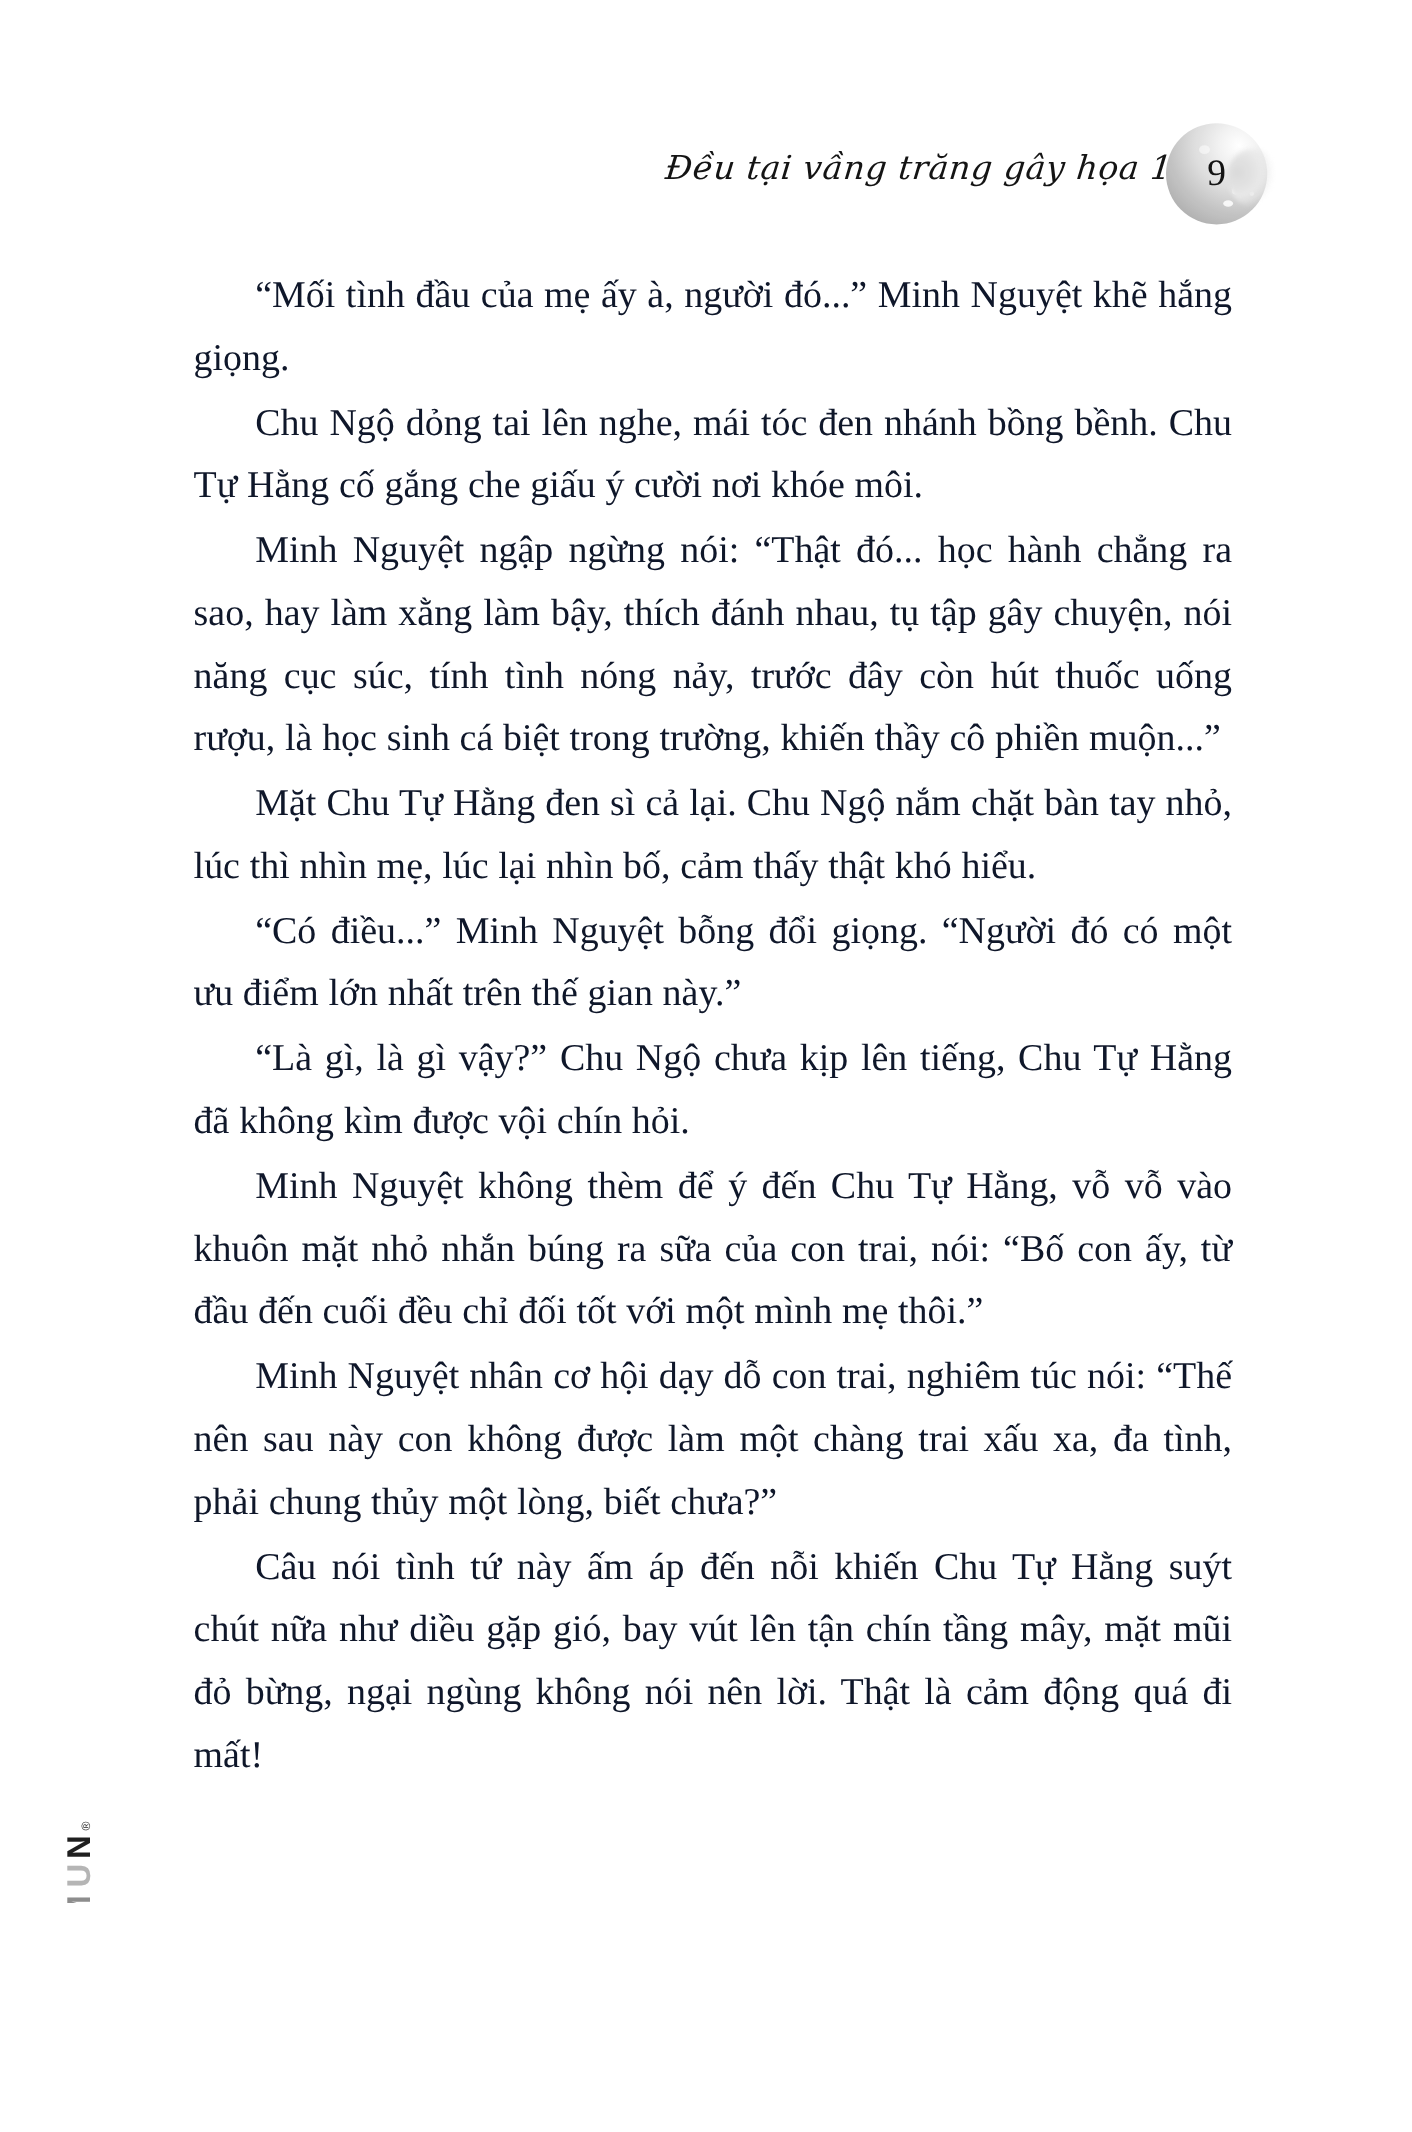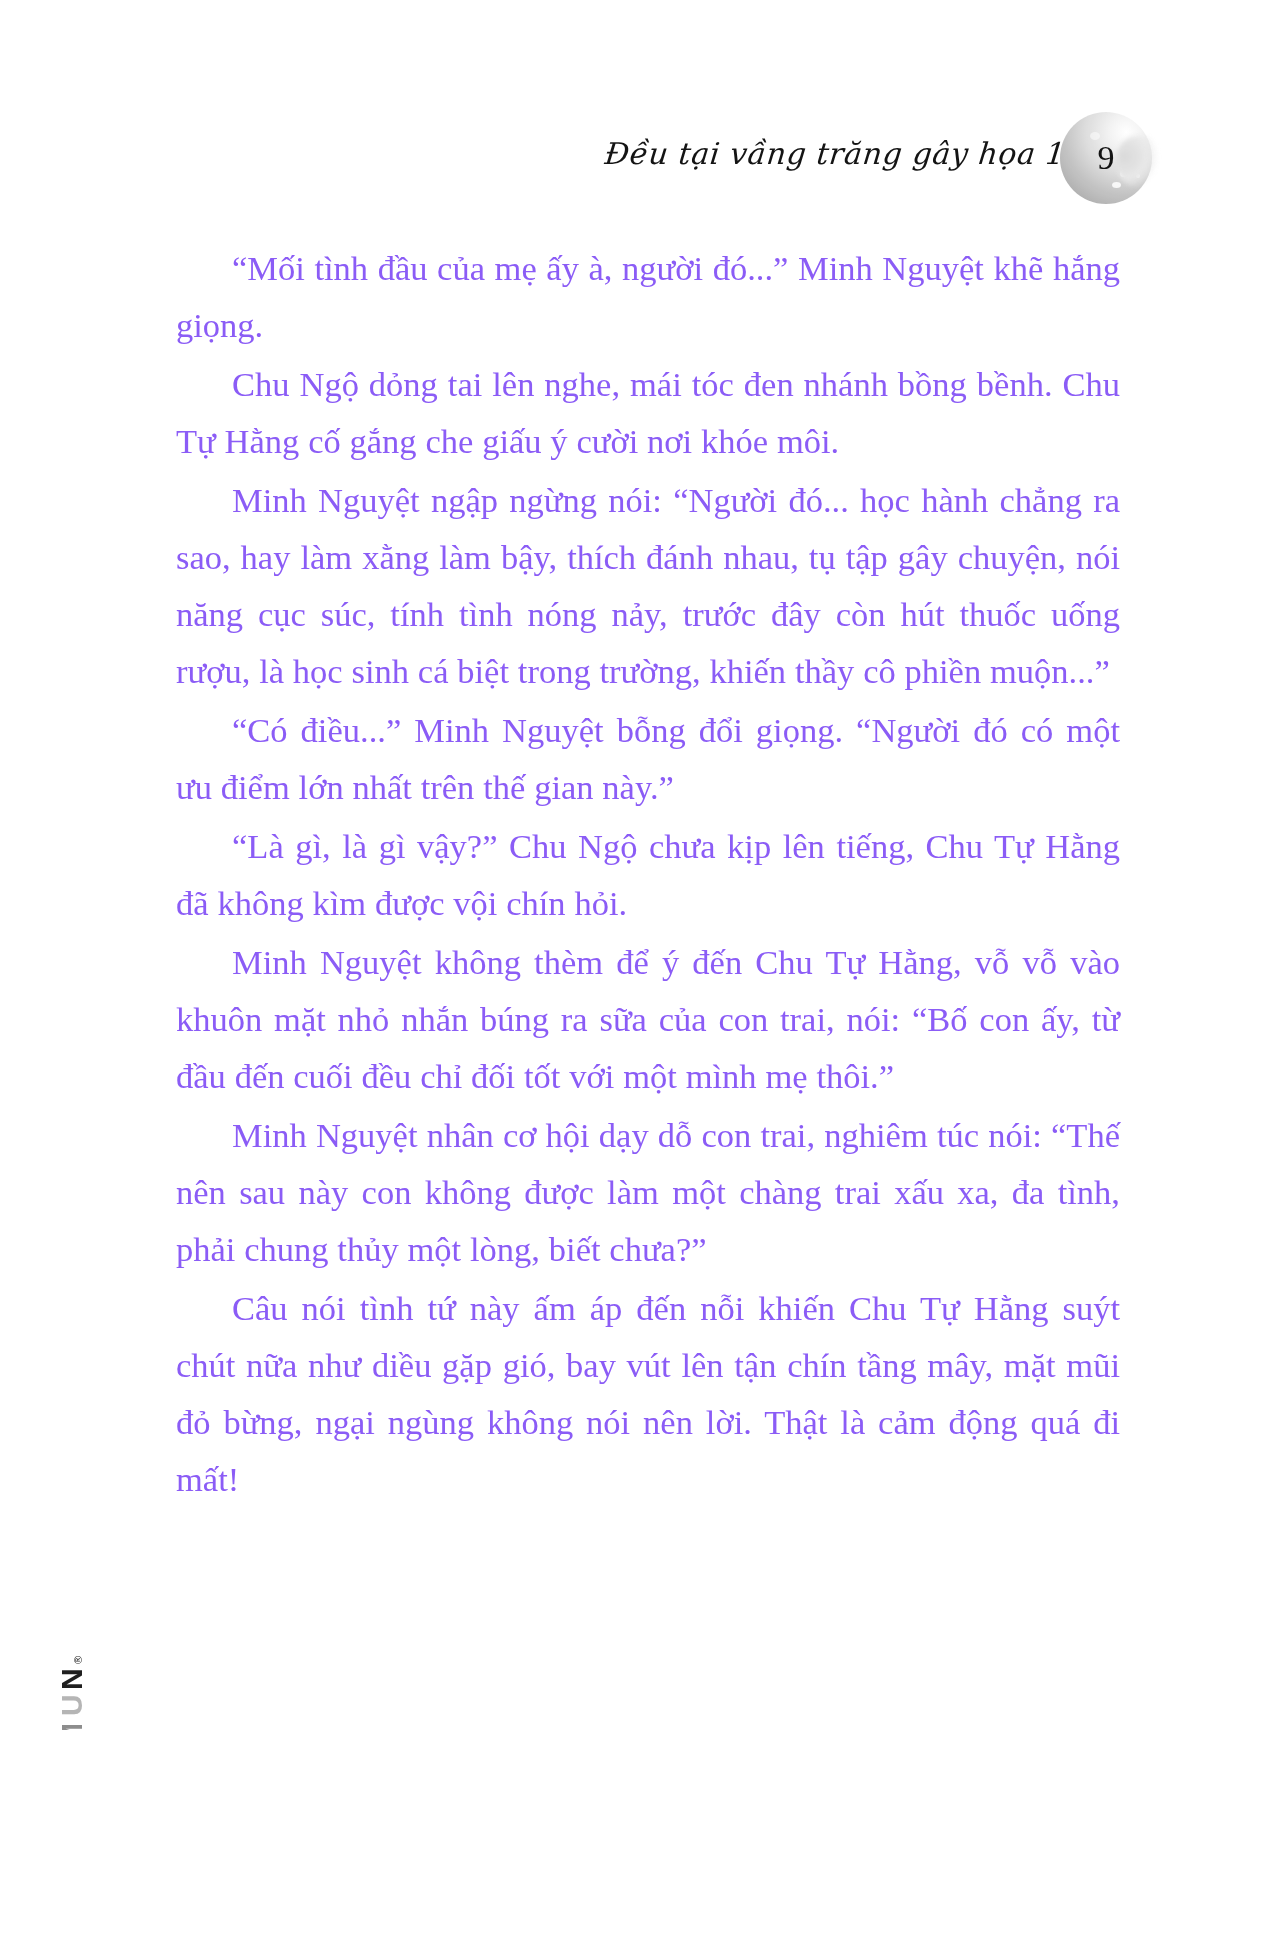--- a/index.html
+++ b/index.html
@@ -99,21 +99,21 @@
     position: absolute;
     left: 176px;
     top: 240px;
     width: 944px;
   }
 
   .para {
     margin: 0 0 2px 0;
     font-size: 34.5px;
     line-height: 57px;
-    color: #8b5cf6;
+    color: #0f172a;
     text-align: justify;
     text-indent: 56px;
     -webkit-hyphens: none;
     hyphens: none;
     word-spacing: 0.2px;
   }
 
   .para:last-child {
     text-align: justify;
   }
@@ -148,21 +148,22 @@
         <span class="moon-speckle" style="left:76px; top:62px; width:4px; height:4px;"></span>
         <span class="moon-speckle" style="left:30px; top:20px; width:10px; height:8px; opacity:0.5;"></span>
       </div>
       <div class="page-num">9</div>
     </div>
   </div>
 
   <div class="body-text">
     <p class="para">“Mối tình đầu của mẹ ấy à, người đó...” Minh Nguyệt khẽ hắng giọng.</p>
     <p class="para">Chu Ngộ dỏng tai lên nghe, mái tóc đen nhánh bồng bềnh. Chu Tự Hằng cố gắng che giấu ý cười nơi khóe môi.</p>
-    <p class="para">Minh Nguyệt ngập ngừng nói: “Người đó... học hành chẳng ra sao, hay làm xằng làm bậy, thích đánh nhau, tụ tập gây chuyện, nói năng cục súc, tính tình nóng nảy, trước đây còn hút thuốc uống rượu, là học sinh cá biệt trong trường, khiến thầy cô phiền muộn...”</p>
+    <p class="para">Minh Nguyệt ngập ngừng nói: “Thật đó... học hành chẳng ra sao, hay làm xằng làm bậy, thích đánh nhau, tụ tập gây chuyện, nói năng cục súc, tính tình nóng nảy, trước đây còn hút thuốc uống rượu, là học sinh cá biệt trong trường, khiến thầy cô phiền muộn...”</p>
+    <p class="para">Mặt Chu Tự Hằng đen sì cả lại. Chu Ngộ nắm chặt bàn tay nhỏ, lúc thì nhìn mẹ, lúc lại nhìn bố, cảm thấy thật khó hiểu.</p>
     <p class="para">“Có điều...” Minh Nguyệt bỗng đổi giọng. “Người đó có một ưu điểm lớn nhất trên thế gian này.”</p>
     <p class="para">“Là gì, là gì vậy?” Chu Ngộ chưa kịp lên tiếng, Chu Tự Hằng đã không kìm được vội chín hỏi.</p>
     <p class="para">Minh Nguyệt không thèm để ý đến Chu Tự Hằng, vỗ vỗ vào khuôn mặt nhỏ nhắn búng ra sữa của con trai, nói: “Bố con ấy, từ đầu đến cuối đều chỉ đối tốt với một mình mẹ thôi.”</p>
     <p class="para">Minh Nguyệt nhân cơ hội dạy dỗ con trai, nghiêm túc nói: “Thế nên sau này con không được làm một chàng trai xấu xa, đa tình, phải chung thủy một lòng, biết chưa?”</p>
     <p class="para">Câu nói tình tứ này ấm áp đến nỗi khiến Chu Tự Hằng suýt chút nữa như diều gặp gió, bay vút lên tận chín tầng mây, mặt mũi đỏ bừng, ngại ngùng không nói nên lời. Thật là cảm động quá đi mất!</p>
   </div>
 
   <div class="spine-logo">
     <svg width="46" height="132" viewBox="0 0 46 132" xmlns="http://www.w3.org/2000/svg" aria-hidden="true">
       <g transform="rotate(90 23 23)">

